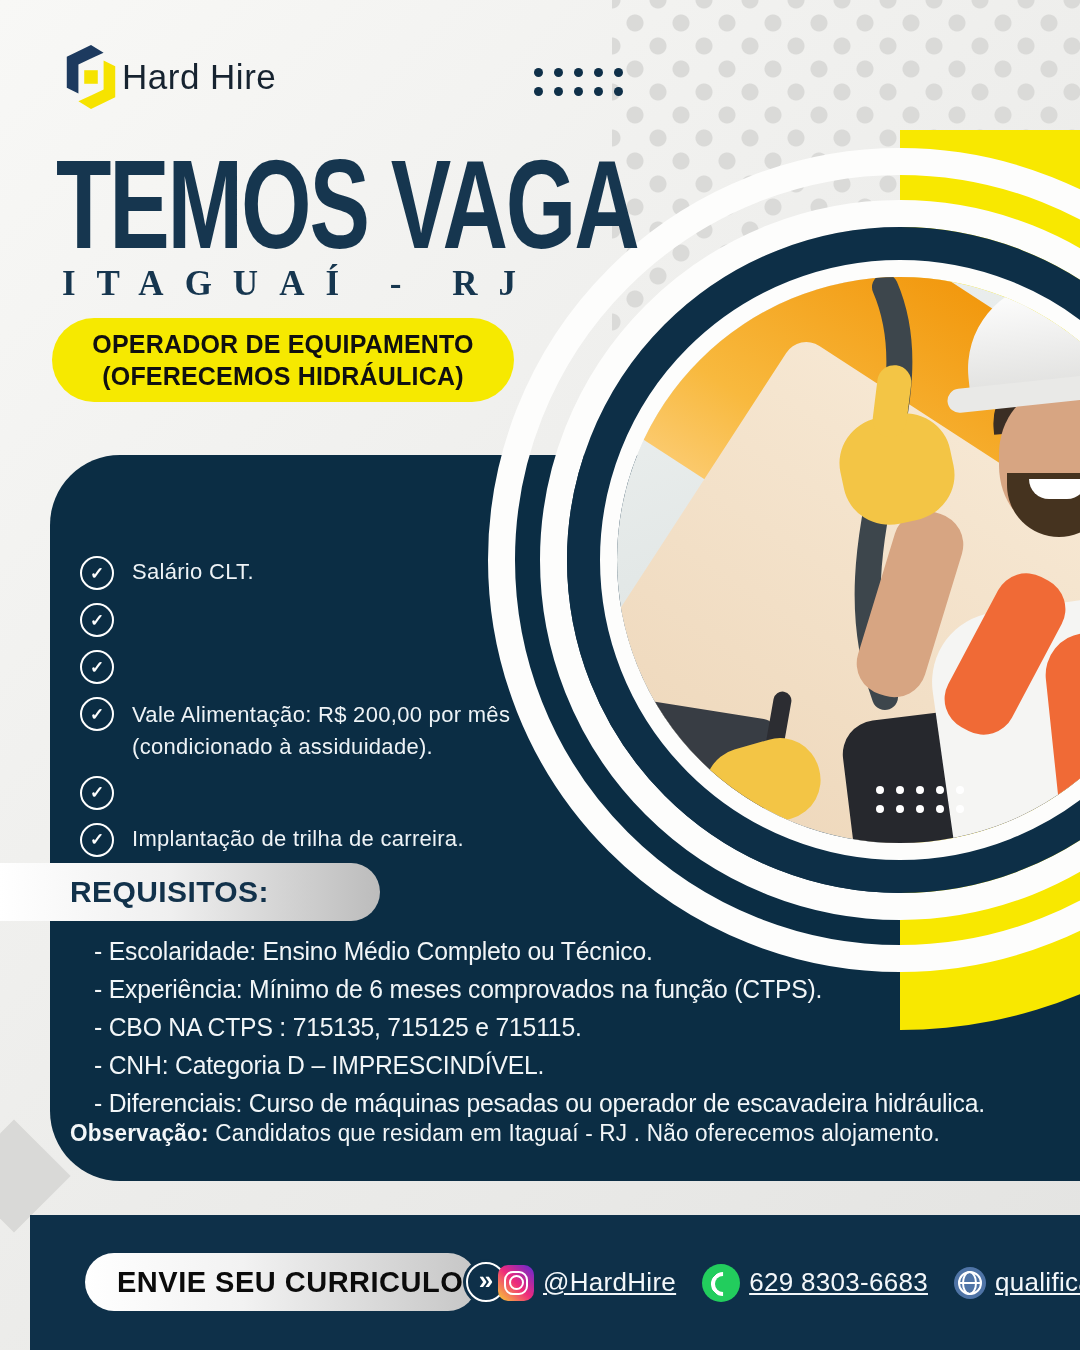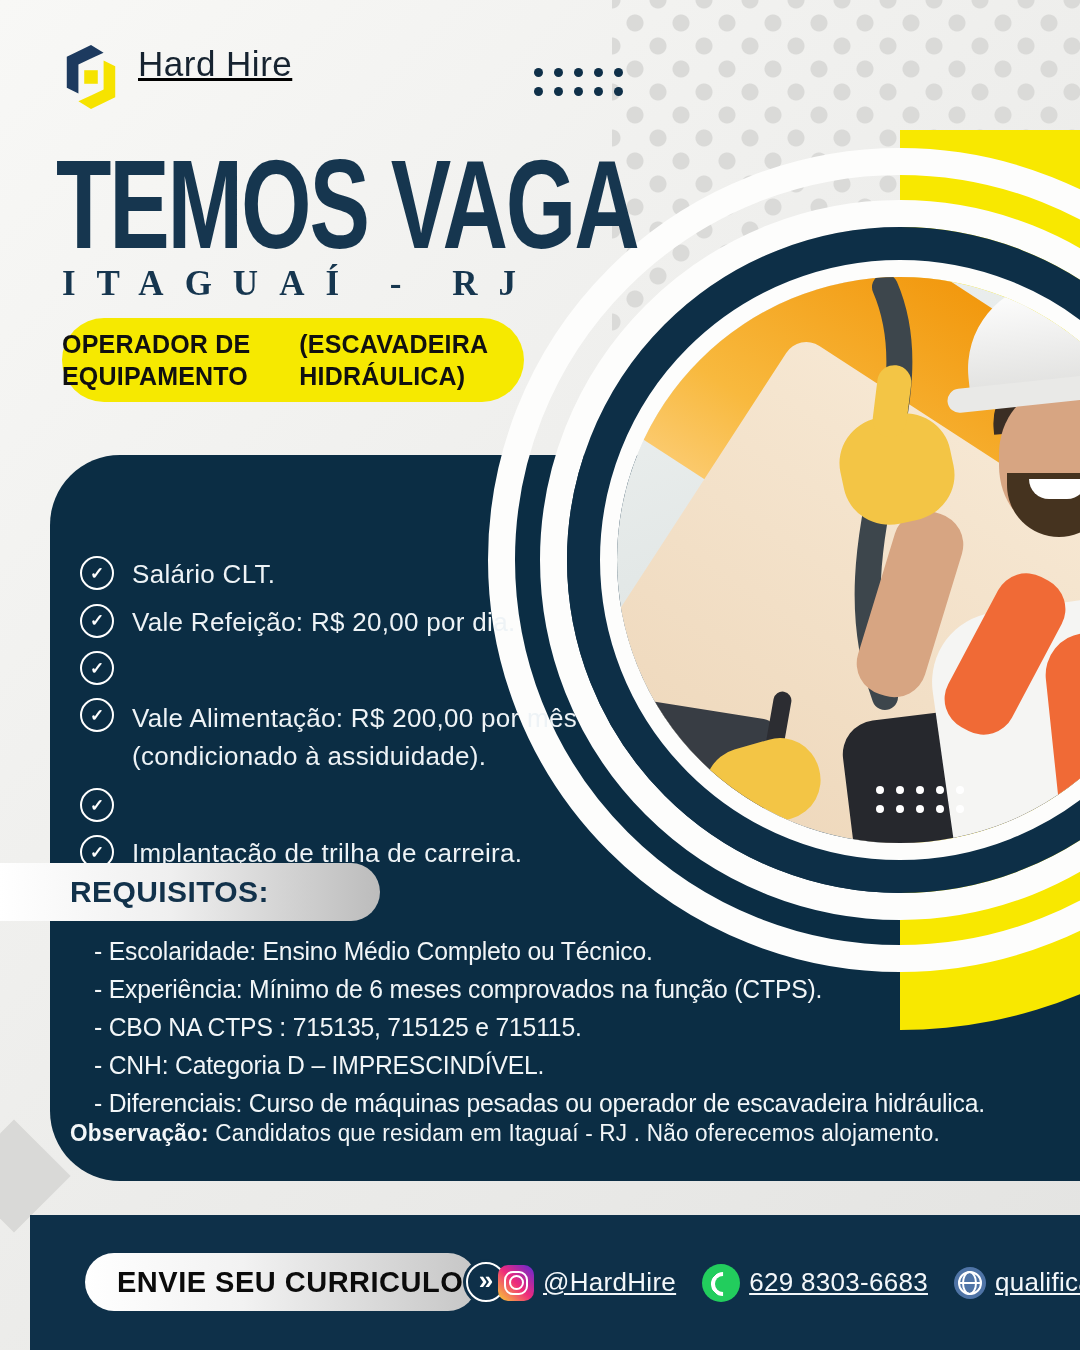--- a/index.html
+++ b/index.html
@@ -3,43 +3,43 @@
 <meta charset="utf-8">
 <style>
   html,body{margin:0;padding:0;background:#555;}
   .canvas{
     position:relative;width:1080px;height:1350px;margin:0 auto;
     overflow:hidden;font-family:"Liberation Sans",sans-serif;
     background:linear-gradient(135deg,#f8f8f6 0%,#ececea 55%,#e3e3e1 100%);
   }
   .abs{position:absolute;}
   
-  .logo-wrap{left:60px;top:44px;display:flex;gap:16px;z-index:7;text-decoration:underline;}
+  .logo-wrap{left:60px;top:44px;display:flex;align-items:center;z-index:7;}
   .brand-name{font-size:35px;font-weight:500;color:#162330;letter-spacing:.5px;}
   .dots-grid{display:grid;grid-template-columns:repeat(5,9px);grid-auto-rows:9px;gap:10px 11px;z-index:7;}
   .dots-grid i{display:block;width:9px;height:9px;border-radius:50%;}
   .dots-navy{left:534px;top:68px;}
   .dots-navy i{background:#0f3049;}
   .dots-white{left:876px;top:786px;z-index:6;}
   .dots-white i{width:8px;height:8px;background:#fff;}
   
   .gray-dots{left:612px;top:0;width:468px;height:352px;z-index:1;
     background-image:
       radial-gradient(circle,#d8d8d6 8px,transparent 9px),
       radial-gradient(circle,#d8d8d6 8px,transparent 9px);
     background-size:46px 46px,46px 46px;
     background-position:0 0,23px 23px;
     opacity:.9;}
   .gray-wedge{left:-26px;top:1136px;width:80px;height:80px;background:#d9d9d7;transform:rotate(45deg);z-index:1;}
   
   .headline{left:56px;top:142px;z-index:7;font-weight:800;font-size:126px;line-height:1;
     color:#16364f;letter-spacing:-3px;transform:scaleX(.72);transform-origin:left top;white-space:nowrap;}
   .location{left:62px;top:264px;z-index:7;font-weight:700;font-size:35px;color:#16364f;letter-spacing:21px;white-space:nowrap;font-family:Liberation Serif, serif;}
-  .role-pill{left:62px;top:318px;width:462px;height:84px;border-radius:42px;background:#f6e900;z-index:7;
-    display:flex;flex-direction:row;align-items:center;justify-content:center;}
+  .role-pill{left:52px;top:318px;width:462px;height:84px;border-radius:42px;background:#f6e900;z-index:7;
+    display:flex;flex-direction:column;align-items:center;justify-content:center;}
   .role-pill span{font-size:25px;font-weight:800;color:#101010;line-height:1.3;letter-spacing:.2px;}
   
   .panel{left:50px;top:455px;width:1030px;height:726px;background:#0b2d44;border-radius:70px 0 0 70px;z-index:2;}
   
   .yellow-bar{left:900px;top:130px;width:180px;height:900px;background:#f8e800;z-index:3;
     clip-path:circle(470px at 0px 430px);}
   
   .ring{border-radius:50%;box-sizing:border-box;z-index:4;pointer-events:none;}
   .ring-outer-white{left:488px;top:148px;width:824px;height:824px;border:27px solid #fdfdfc;}
   .ring-white2{left:540px;top:200px;width:720px;height:720px;border:27px solid #fdfdfc;}
@@ -71,21 +71,21 @@
   .helmet{left:348px;top:4px;width:176px;height:118px;background:linear-gradient(180deg,#ffffff,#dededc);
     border-radius:88px 88px 16px 16px;transform:rotate(-6deg);}
   .brim{left:330px;top:102px;width:210px;height:24px;background:#e9e9e7;border-radius:12px;transform:rotate(-6deg);}
   .hose{left:0;top:0;width:566px;height:566px;}
   
   .pill{z-index:7;display:flex;align-items:center;background:linear-gradient(90deg,#ffffff 0%,#efefef 45%,#bcbcbc 100%);}
   .offers-pill{left:62px;top:482px;width:330px;height:56px;border-radius:28px;padding-left:28px;box-sizing:border-box;}
   .pill span{font-size:30px;font-weight:800;color:#12324b;letter-spacing:.4px;}
   .offers-list{left:80px;top:556px;width:580px;z-index:7;display:flex;flex-direction:column;gap:13px;list-style:none;margin:0;padding:0;}
   .offers-list li{display:flex;gap:18px;align-items:flex-start;color:#eef3f6;}
-  .offers-list .t{font-size:26px;line-height:1.25;letter-spacing:.3px;padding-top:2px;}
+  .offers-list .t{font-size:22px;line-height:1.25;letter-spacing:.3px;padding-top:2px;}
   .offers-list li.small .t{font-size:21px;line-height:1.25;max-width:470px;}
   .offers-list li.wrap .t{max-width:480px;line-height:1.45;}
   .chk{flex:0 0 34px;width:34px;height:34px;border:2px solid #fff;border-radius:50%;box-sizing:border-box;
     display:flex;align-items:center;justify-content:center;}
   .chk b{width:26px;height:26px;border:2px solid rgba(255,255,255,.0);border-radius:50%;box-sizing:border-box;
     display:flex;align-items:center;justify-content:center;font-size:17px;font-weight:700;color:#fff;}
   
   .req-pill{left:0;top:863px;width:380px;height:58px;border-radius:0 29px 29px 0;padding-left:70px;box-sizing:border-box;}
   .req-list{left:82px;top:920px;width:980px;z-index:7;list-style:none;margin:12px;padding:0;}
   .req-list li{font-size:26px;line-height:38px;color:#f2f6f8;letter-spacing:-.2px;transform:scaleX(.95);transform-origin:left;}
@@ -144,21 +144,21 @@
       <i></i>
       <i></i>
       <i></i>
       <i></i>
   </div>
 
   <div class="abs headline">TEMOS VAGA</div>
   <div class="abs location">ITAGUAÍ - RJ</div>
   <div class="abs role-pill">
     <span>OPERADOR DE EQUIPAMENTO</span>
-    <span>(ESCAVADEIRA HIDRÁULICA)</span>
+    <span>(OFERECEMOS HIDRÁULICA)</span>
   </div>
 
   <div class="abs panel"></div>
 
   <div class="abs yellow-bar"></div>
   <div class="abs ring ring-outer-white"></div>
   <div class="abs ring ring-white2"></div>
   <div class="abs ring ring-navy"></div>
   <div class="abs ring ring-white1"></div>
 
@@ -204,21 +204,20 @@
     <li>
       <span class="chk">
           <b>✓</b>
         </span>
       <span class="t">Salário CLT.</span>
     </li>
     <li>
       <span class="chk">
           <b>✓</b>
         </span>
-      <span class="t">Vale Refeição: R$ 20,00 por dia.</span>
     </li>
     <li class="small">
       <span class="chk">
           <b>✓</b>
         </span>
     </li>
     <li class="wrap">
       <span class="chk">
           <b>✓</b>
         </span>

